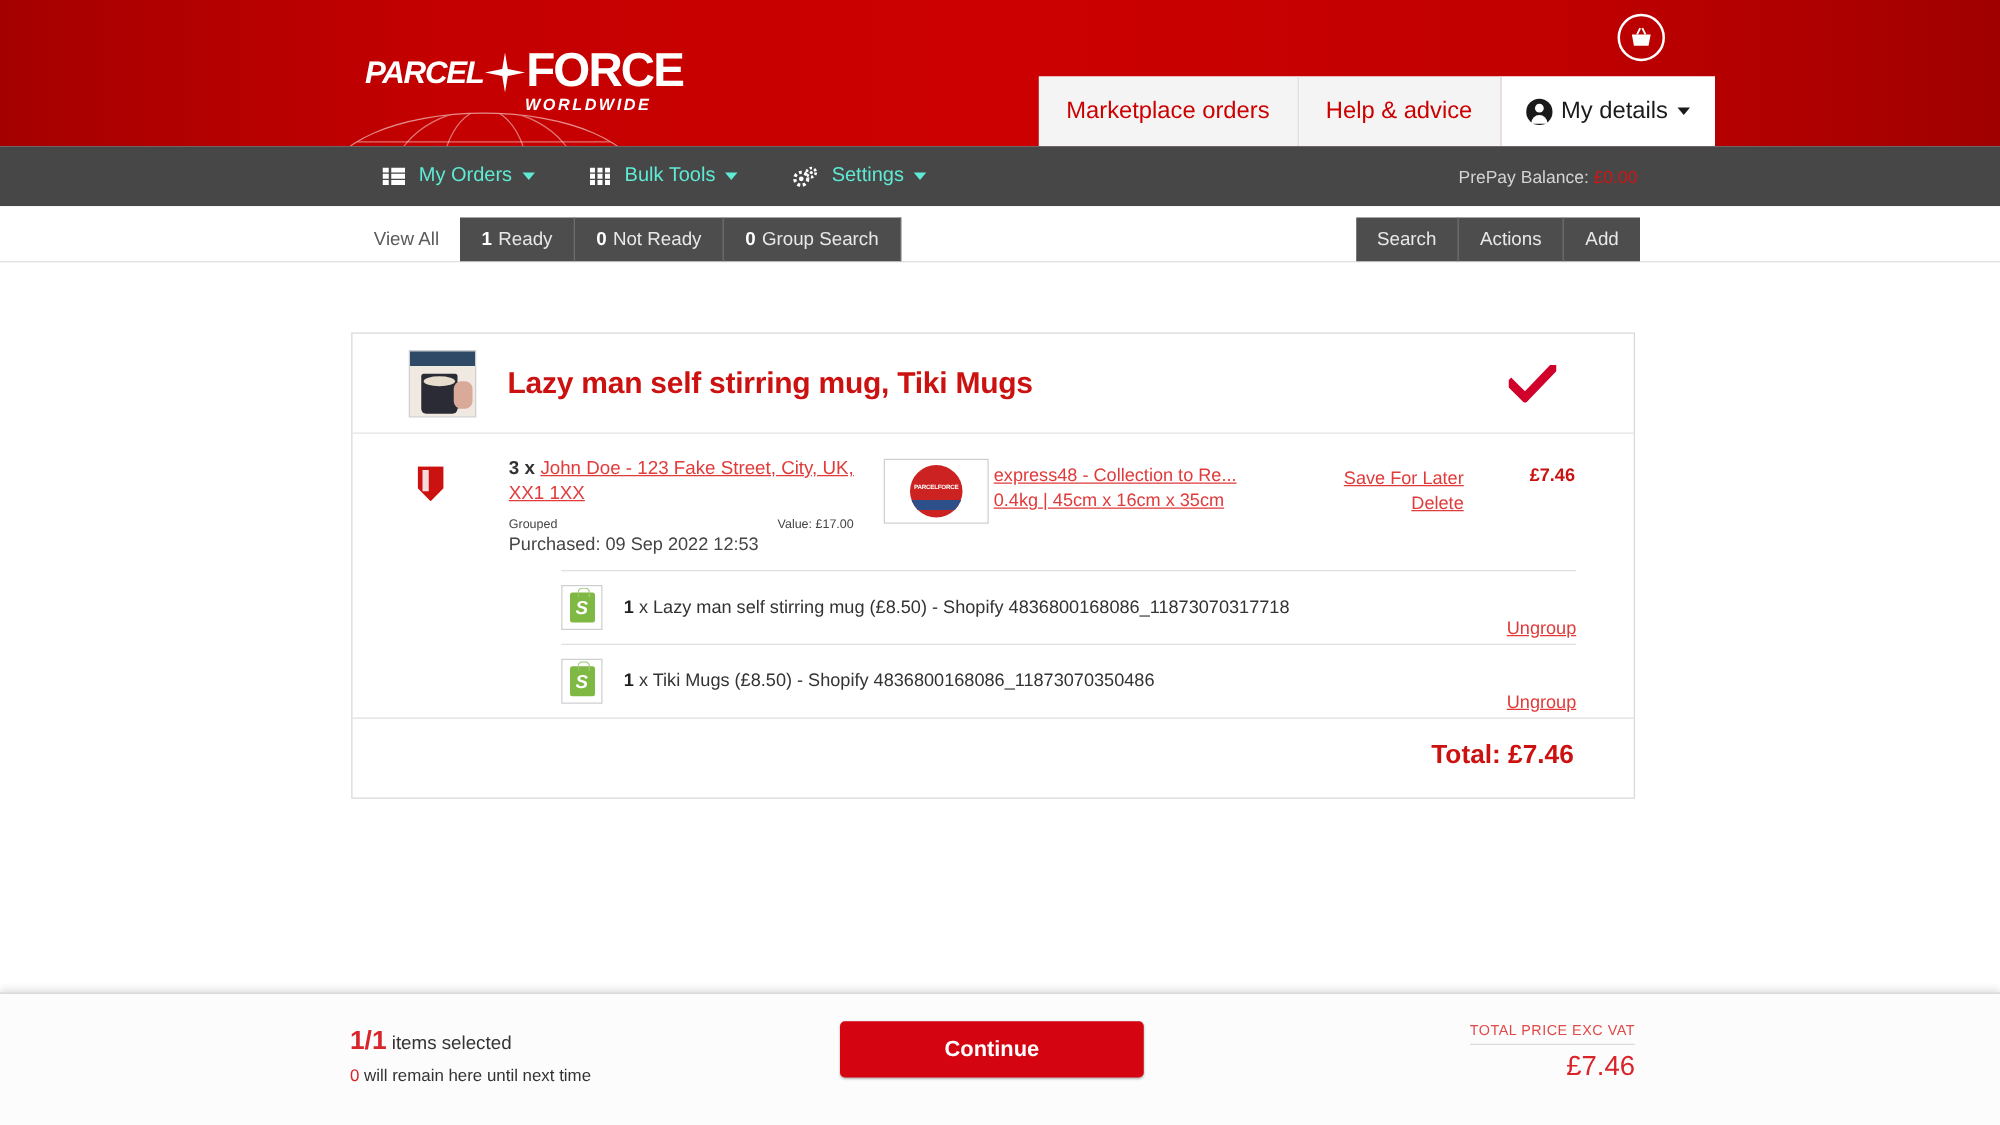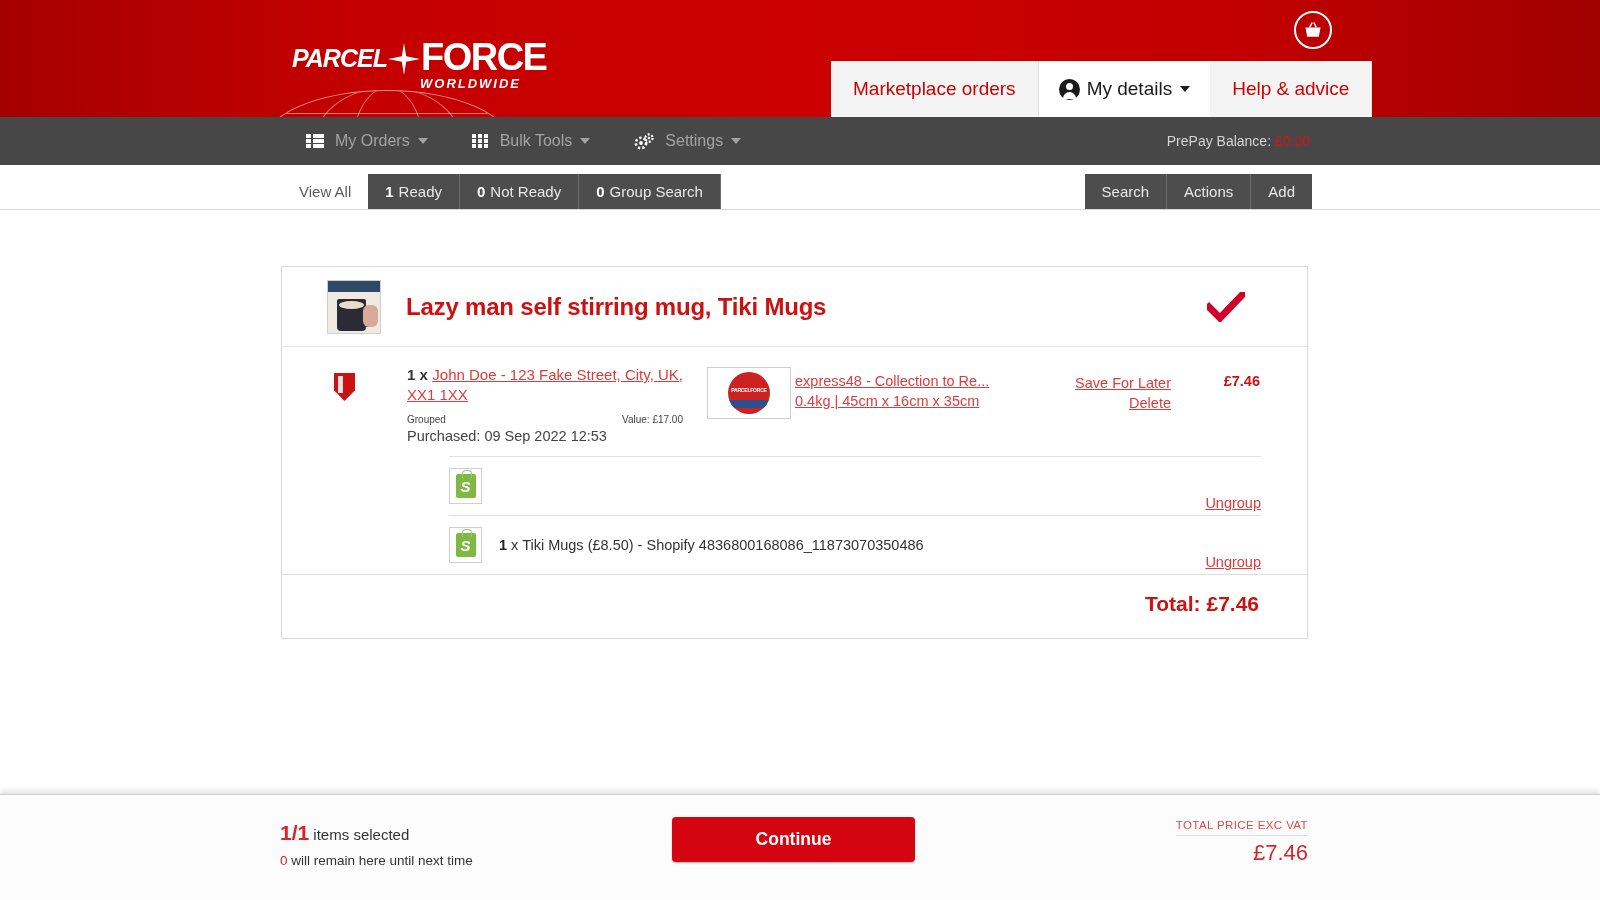--- a/index.html
+++ b/index.html
@@ -110,21 +110,21 @@
   }
 
   
   .dark-nav {
     height: 48px; background: #474747;
     display: flex; align-items: center;
     position: relative;
   }
   .dark-nav .nav-item {
     display: flex; align-items: center;
-    color: #a3a3a3; font-size: 16px;
+    color: #5eead4; font-size: 16px;
     margin-left: 44px; cursor: pointer;
     white-space: nowrap;
   }
   .dark-nav .nav-item:first-child { margin-left: 306px; }
   .nav-ico { margin-right: 11px; display: inline-block; line-height: 0; }
   .prepay {
     position: absolute; right: 290px;
     color: #d4d4d4; font-size: 14px; white-space: nowrap;
   }
   .prepay .amount { color: #d41414; }
@@ -378,27 +378,27 @@
     <svg width="20" height="20" viewBox="0 0 24 24" fill="none" stroke="#fff" stroke-width="1.8">
       <path d="M3 9 h18 l-2 11 H5 Z" fill="#fff" stroke="none"></path>
       <path d="M8 9 L11 3 M16 9 L13 3" stroke="#fff"></path>
     </svg>
   </div>
 
   <div class="top-nav">
     <div class="tab">
       <span>Marketplace orders</span>
     </div>
+    <div class="tab">
+      <span>Help &amp; advice</span>
+    </div>
     <div class="tab active">
       <span class="user-circle"></span>
       <span>My details</span>
       <span class="caret-down"></span>
-    </div>
-    <div class="tab">
-      <span>Help &amp; advice</span>
     </div>
   </div>
 </div>
 
 <div class="dark-nav">
 
   <div class="nav-item">
     <span class="nav-ico">
       <svg width="18" height="14" viewBox="0 0 18 14">
         <rect x="0" y="0" width="5" height="4" fill="#fff"></rect>
@@ -499,21 +499,21 @@
       </div>
     </div>
 
     <div class="order-row">
 
       <div class="col-shield">
         <div class="shield"></div>
       </div>
 
       <div class="col-addr">
-        <span class="qty">1 x</span>
+        <span class="qty">3 x</span>
         <span class="addr-link" style="display:inline">John Doe - 123 Fake Street, City, UK, XX1 1XX</span>
         <div class="meta-line">
           <span>Grouped</span>
           <span>Value: £17.00</span>
         </div>
         <div class="meta-purchased">Purchased: 09 Sep 2022 12:53</div>
       </div>
 
       <div class="col-servicelogo">
         <div class="svc-box">
@@ -534,20 +534,24 @@
       </div>
 
       <div class="col-price">£7.46</div>
     </div>
 
     <div class="sub-items">
 
       <div class="sub-item">
         <div class="shopify-ico">
           <div class="shopify-bag">S</div>
+        </div>
+        <div class="sub-text">
+          <b>1</b>
+          <span>x Lazy man self stirring mug (£8.50) - Shopify 4836800168086_11873070317718</span>
         </div>
         <span class="ungroup">Ungroup</span>
       </div>
 
       <div class="sub-item">
         <div class="shopify-ico">
           <div class="shopify-bag">S</div>
         </div>
         <div class="sub-text">
           <b>1</b>

